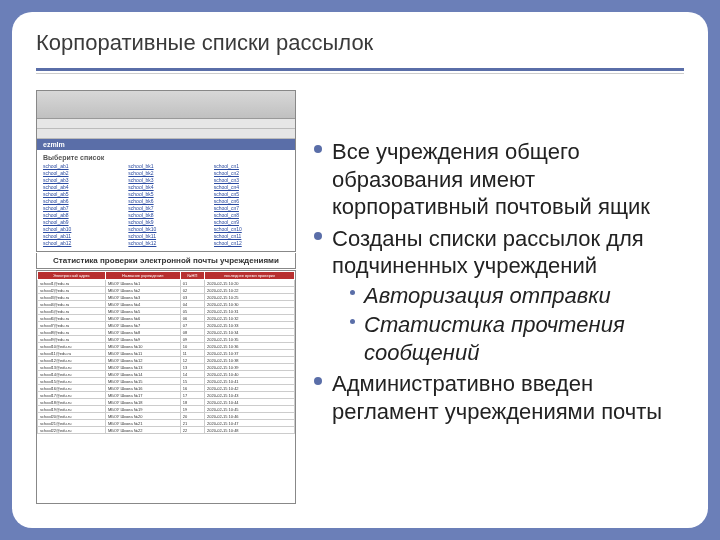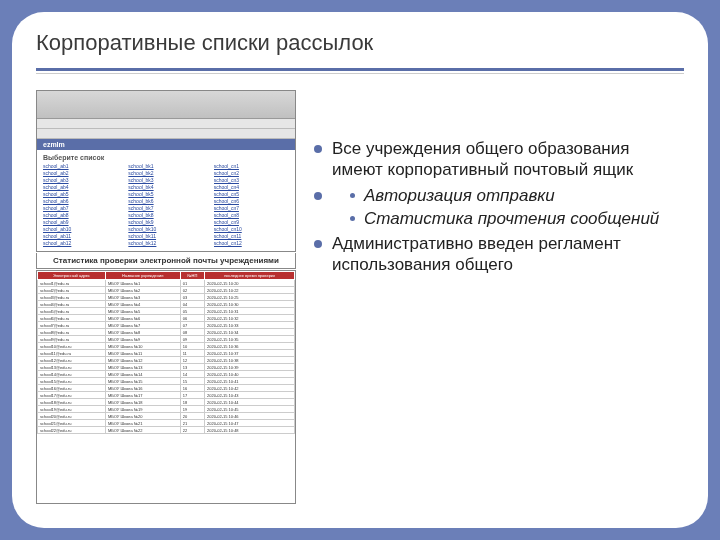--- a/index.html
+++ b/index.html
@@ -11,21 +11,21 @@
     position: relative;
     overflow: hidden;
   }
   .slide {
     position: absolute;
     top: 12px;
     left: 12px;
     right: 12px;
     bottom: 12px;
     background: #ffffff;
-    border-radius: 32px;
+    border-radius: 20px;
   }
   .title-bar {
     padding: 18px 24px 6px 24px;
   }
   .title {
     font-size: 22px;
     color: #3a3a3a;
     font-weight: normal;
   }
   .accent-line {
@@ -134,21 +134,21 @@
     color: #333;
     white-space: nowrap;
     overflow: hidden;
   }
   .right-col {
     flex: 1;
     padding-top: 48px;
   }
   .bullets {
     list-style: none;
-    font-size: 17px;
+    font-size: 22px;
     color: #222;
     line-height: 1.25;
   }
   .bullets > li {
     position: relative;
     padding-left: 18px;
     margin-bottom: 4px;
   }
   .bullets > li::before {
     content: "";
@@ -394,21 +394,21 @@
               </tr>
             </tbody>
         </table>
       </div>
 
     </div>
 
     <div class="right-col">
       <ul class="bullets" id="bullets">
           <li><span>Все учреждения общего образования имеют корпоративный почтовый ящик</span></li>
-          <li><ul class="sub-bullets">
+          <li><span>Созданы списки рассылок для подчиненных учреждений</span><ul class="sub-bullets">
               <li>Авторизация отправки</li>
               <li>Статистика прочтения сообщений</li>
             </ul></li>
-          <li><span>Административно введен регламент использования общего</span></li>
+          <li><span>Административно введен регламент учреждениями почты</span></li>
         </ul>
     </div>
   </div>
 </div>
 
 </body></html>

